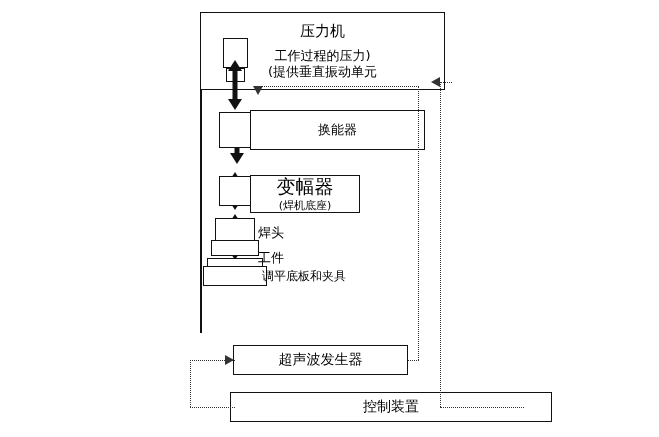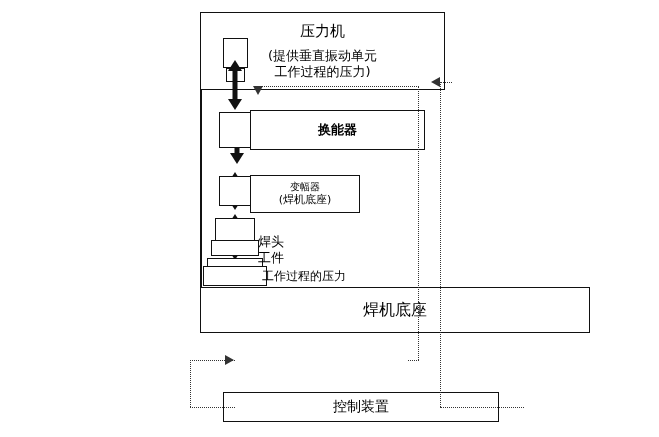--- a/index.html
+++ b/index.html
@@ -104,56 +104,56 @@
     border-top: 9px solid #333333;
   }
 
   
   #press-box { left: 200px; top: 12px; width: 245px; height: 78px; font-size: 13px; }
   #press-box .title { font-size: 15px; margin-bottom: 7px; }
 
   #press-ram { left: 223px; top: 38px; width: 25px; height: 30px; border-width: 1.5px; }
   #press-ram-lower { left: 226px; top: 68px; width: 19px; height: 14px; }
 
-  #transducer-box { left: 250px; top: 110px; width: 175px; height: 40px; font-size: 11px; font-weight: bold; }
+  #transducer-box { left: 250px; top: 110px; width: 175px; height: 40px; font-size: 11px; }
   #transducer-box .title { font-size: 13px; }
 
   #booster-box { left: 250px; top: 175px; width: 110px; height: 38px; font-size: 11px; }
-  #booster-box .title { font-size: 10px; }
-
-  #horn-label { left: 258px; top: 233px; font-size: 13px; }
+  #booster-box .title { font-size: 19px; }
+
+  #horn-label { left: 258px; top: 224px; font-size: 13px; }
   #work-label { left: 258px; top: 249px; font-size: 13px; }
   #fixture-label { left: 262px; top: 268px; font-size: 12px; }
 
   
   #blk-transducer { left: 219px; top: 112px; width: 36px; height: 36px; }
   #blk-booster { left: 219px; top: 176px; width: 32px; height: 30px; }
   #blk-horn { left: 215px; top: 218px; width: 40px; height: 24px; }
   #blk-horn2 { left: 211px; top: 240px; width: 48px; height: 16px; }
   #blk-work { left: 207px; top: 258px; width: 56px; height: 10px; }
   #blk-fixture { left: 203px; top: 266px; width: 64px; height: 20px; }
 
   #base-box { left: 200px; top: 287px; width: 390px; height: 46px; font-size: 16px; }
 
   #generator-box { left: 233px; top: 345px; width: 175px; height: 30px; font-size: 14px; }
-  #control-box { left: 223px; top: 392px; width: 276px; height: 30px; font-size: 14px; }
+  #control-box { left: 230px; top: 392px; width: 322px; height: 30px; font-size: 14px; }
 
   #left-col { left: 200px; top: 12px; width: 1.5px; height: 321px; }
 </style>
 </head>
 <body>
 
 <div id="diagram">
 
   <div class="rule" id="left-col"></div>
 
   <div class="box" id="press-box">
     <span class="ln title">压力机</span>
+    <span class="ln">工作过程的压力)</span>
     <span class="ln">(提供垂直振动单元</span>
-    <span class="ln">工作过程的压力)</span>
   </div>
 
   <div class="box" id="press-ram"></div>
   <div class="box" id="press-ram-lower"></div>
 
   <div class="arrow-vert" style="left:235px; top:60px; height:50px;">
     <div class="head-up"></div>
     <div class="shaft" style="top:9px; bottom:9px;"></div>
     <div class="head-down"></div>
   </div>
@@ -187,26 +187,26 @@
     <span class="ln title">换能器</span>
   </div>
 
   <div class="box" id="booster-box">
     <span class="ln title">变幅器</span>
     <span class="ln">(焊机底座)</span>
   </div>
 
   <div class="label-plain" id="horn-label">焊头</div>
   <div class="label-plain" id="work-label">工件</div>
-  <div class="label-plain" id="fixture-label">工作过程的压力</div>
-
-  <div class="box" id="base-box">
-    <span class="ln">焊机底座</span>
-  </div>
-
+  <div class="label-plain" id="fixture-label">调平底板和夹具</div>
+
+
+  <div class="box" id="generator-box">
+    <span class="ln">超声波发生器</span>
+  </div>
 
   <div class="box" id="control-box">
     <span class="ln">控制装置</span>
   </div>
 
   <div class="dotted-v" style="left:418px; top:86px; height:274px;"></div>
   <div class="dotted-h" style="left:408px; top:360px; width:11px;"></div>
   <div class="dotted-h" style="left:258px; top:86px; width:161px;"></div>
   <div class="arrow-down-small" style="left:253px; top:86px;"></div>
 

